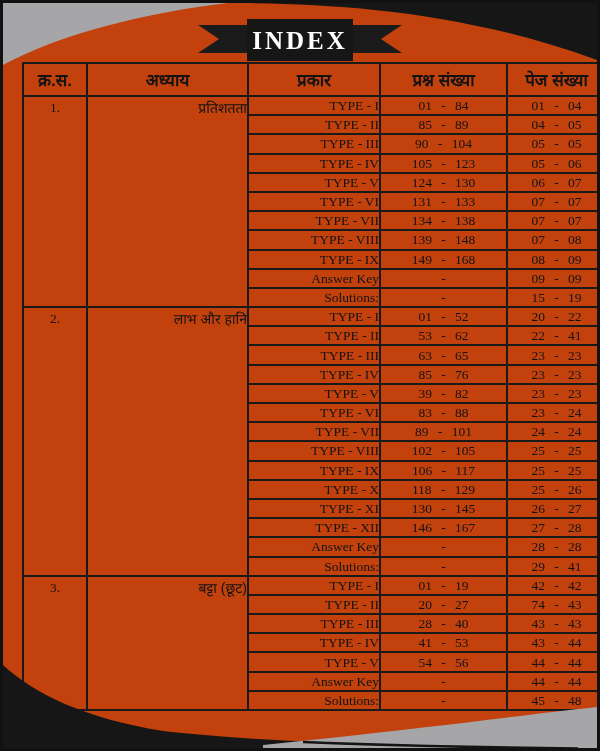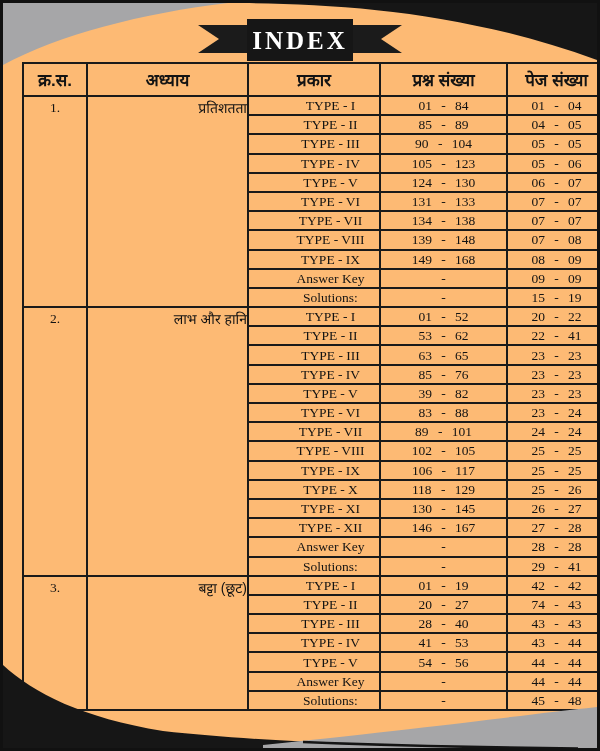--- a/index.html
+++ b/index.html
@@ -1,20 +1,20 @@
 <!DOCTYPE html>
 <html><head>
 <meta charset="utf-8">
 <style>
   html,body { margin:0; padding:0; background:#e8e8e8; }
   .page {
     position:relative;
     width:600px; height:751px;
     box-sizing:border-box;
-    background:#fdba74;
+    background:#c2410c;
     border:3px solid #111111;
     overflow:hidden;
     font-family:"Liberation Serif", serif;
   }
   .deco { position:absolute; left:0; pointer-events:none; }
   .deco.top { top:0; z-index:2; }
   .deco.bottom { bottom:0; z-index:3; }
 
   table.index-table {
     position:absolute; top:59px; left:19px; z-index:1;
@@ -44,21 +44,21 @@
   td.serial-cell {
     vertical-align:top; text-align:center;
     padding-top:2px; font-size:13.5px;
   }
   td.chapter-cell {
     vertical-align:top; text-align:right;
     padding-top:3px;
     font-family:"Liberation Sans","DejaVu Sans",sans-serif;
     font-size:14px;
   }
-  td.type-cell { text-align:center; padding-left:33px; }
+  td.type-cell { text-align:right; padding-left:33px; }
   td.qrange-cell, td.prange-cell { text-align:center; word-spacing:6px; }
 </style>
 </head>
 <body>
 
 <div class="page">
 
   <svg class="deco top" width="594" height="62" viewBox="0 0 594 62">
     <path d="M0,0 L225,0 C140,10 55,32 0,62 Z" fill="#a6a6a8"></path>
     <path d="M240,0 L594,0 L594,57 C465,10 345,1 240,0 Z" fill="#161616"></path>

